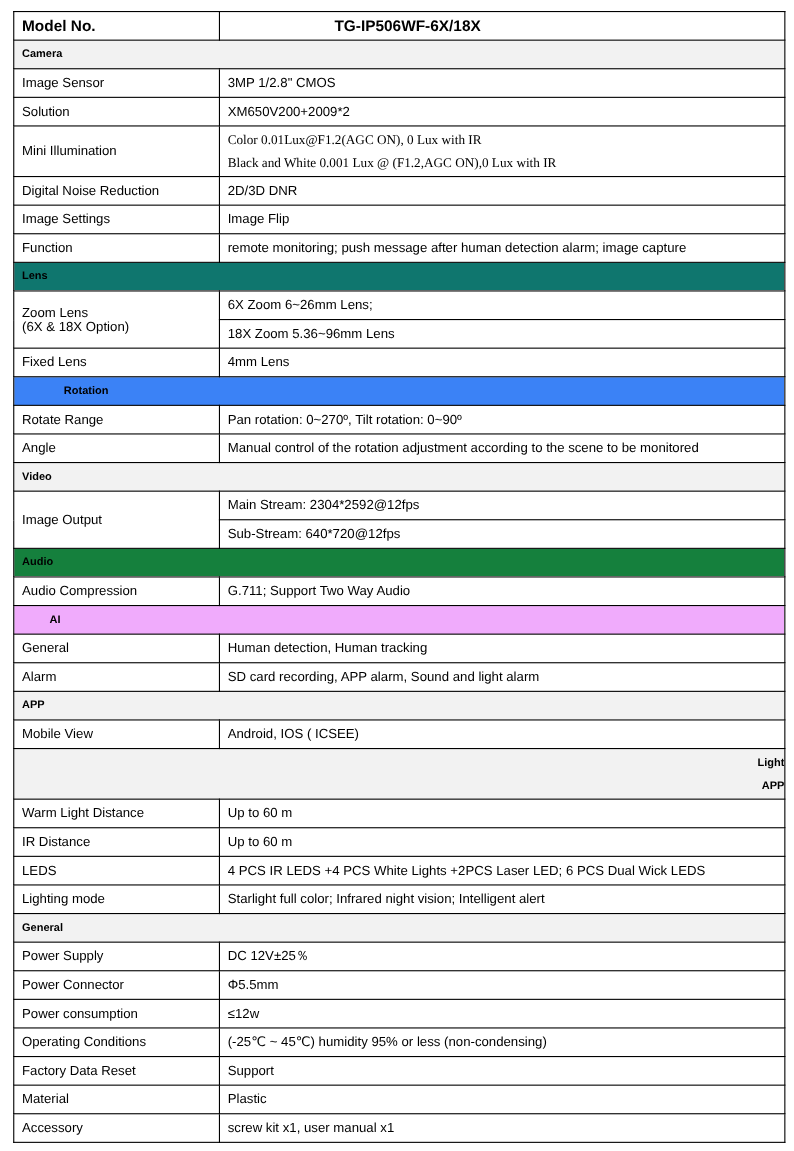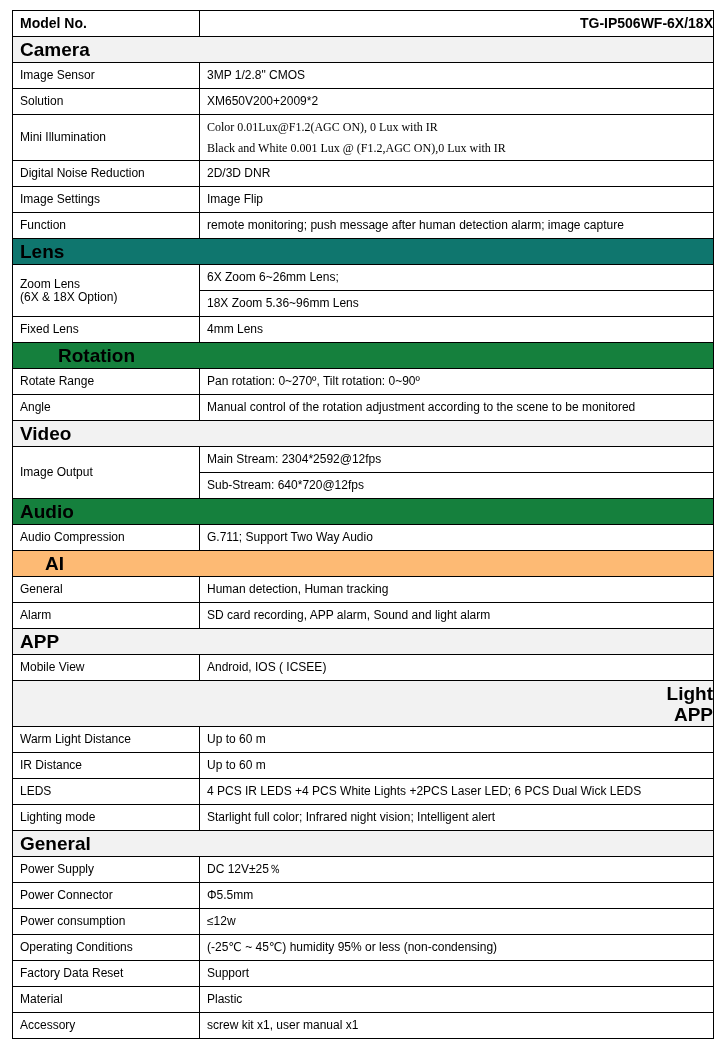--- a/index.html
+++ b/index.html
@@ -35,26 +35,25 @@
     .spec-table col.c-label { width: 187px; }
     .spec-table col.c-value { width: 514px; }
 
     .row-model td {
       font-weight: bold;
       font-size: 14px;
       height: 25px;
     }
     .row-model .model-value {
       padding-left: 104px;
-      text-align: right;
     }
     .row-section td {
       background: #f2f2f2;
       font-weight: bold;
-      font-size: 19px;
+      font-size: 10px;
       height: 25px;
     }
     .row-section.double td {
       height: 45px;
     }
     .row-section .line {
       display: block;
       line-height: 21px;
       text-align: right;
     }
@@ -132,21 +131,21 @@
     </tr>
     <tr>
       <td>18X Zoom 5.36~96mm Lens</td>
     </tr>
     <tr>
       <td>Fixed Lens</td>
       <td>4mm Lens</td>
     </tr>
 
     <tr class="row-section">
-      <td colspan="2" style="background: #15803d; padding-left: 45px;">Rotation</td>
+      <td colspan="2" style="background: #3b82f6; padding-left: 45px;">Rotation</td>
     </tr>
     <tr>
       <td>Rotate Range</td>
       <td>Pan rotation: 0~270º, Tilt rotation: 0~90º</td>
     </tr>
     <tr>
       <td>Angle</td>
       <td>Manual control of the rotation adjustment according to the scene to be monitored</td>
     </tr>
 
@@ -163,21 +162,21 @@
 
     <tr class="row-section">
       <td colspan="2" style="background: #15803d;">Audio</td>
     </tr>
     <tr>
       <td>Audio Compression</td>
       <td>G.711; Support Two Way Audio</td>
     </tr>
 
     <tr class="row-section">
-      <td colspan="2" style="background: #fdba74; padding-left: 32px;">AI</td>
+      <td colspan="2" style="background: #f0abfc; padding-left: 32px;">AI</td>
     </tr>
     <tr>
       <td>General</td>
       <td>Human detection, Human tracking</td>
     </tr>
     <tr>
       <td>Alarm</td>
       <td>SD card recording, APP alarm, Sound and light alarm</td>
     </tr>
 

